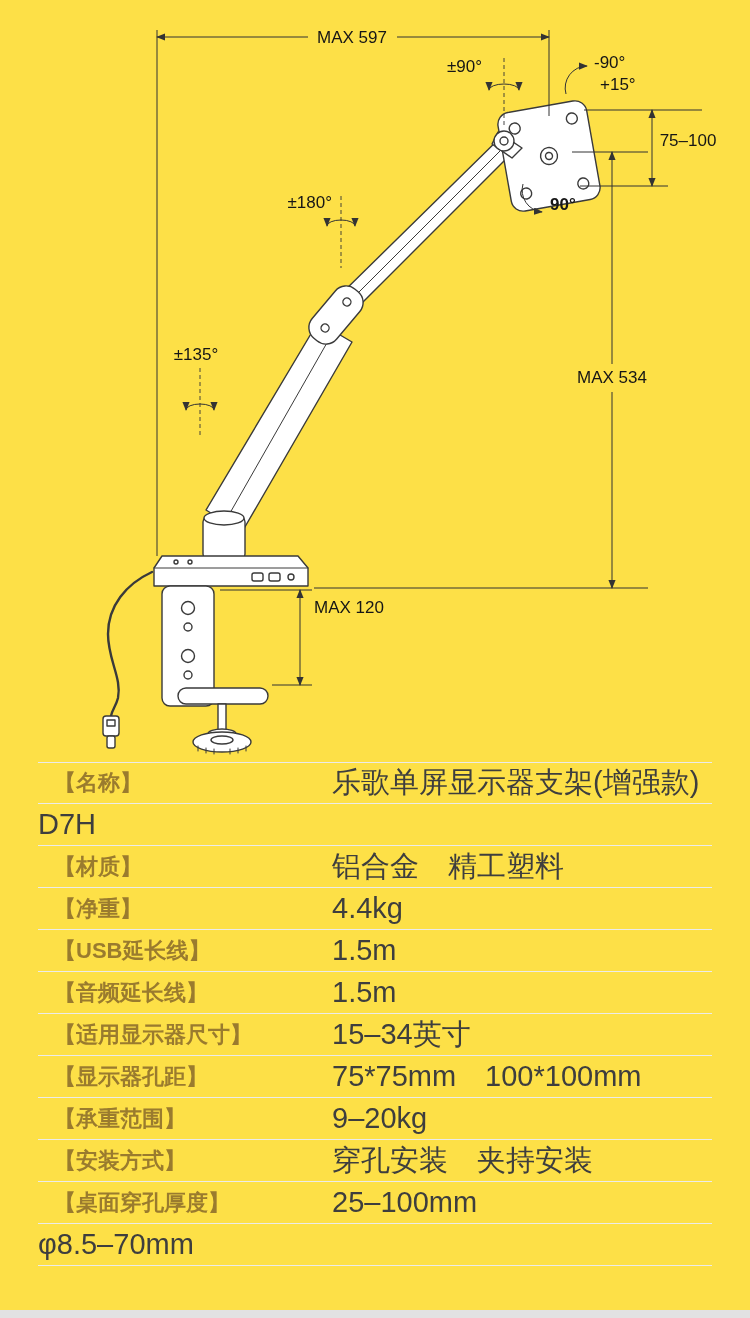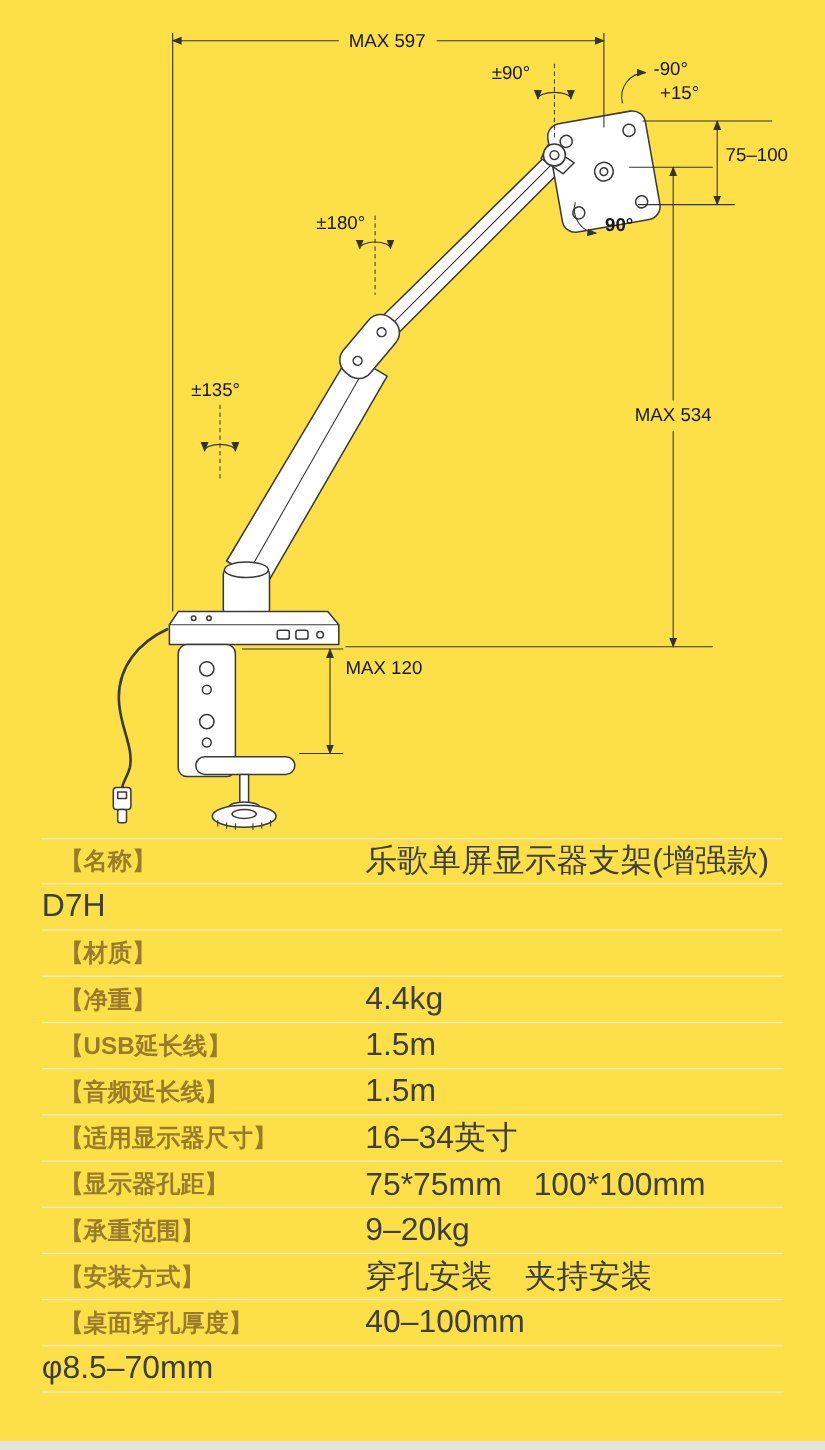--- a/index.html
+++ b/index.html
@@ -178,52 +178,53 @@
   <div class="spec">
     <div class="spec-row">
       <span class="spec-label">【名称】</span>
       <span class="spec-value">乐歌单屏显示器支架(增强款)</span>
     </div>
     <div class="spec-row">
       <span class="spec-value">D7H</span>
     </div>
     <div class="spec-row">
       <span class="spec-label">【材质】</span>
+      <span class="spec-value">铝合金　精工塑料</span>
     </div>
     <div class="spec-row">
       <span class="spec-label">【净重】</span>
       <span class="spec-value">4.4kg</span>
     </div>
     <div class="spec-row">
       <span class="spec-label">【USB延长线】</span>
       <span class="spec-value">1.5m</span>
     </div>
     <div class="spec-row">
       <span class="spec-label">【音频延长线】</span>
       <span class="spec-value">1.5m</span>
     </div>
     <div class="spec-row">
       <span class="spec-label">【适用显示器尺寸】</span>
-      <span class="spec-value">16–34英寸</span>
+      <span class="spec-value">15–34英寸</span>
     </div>
     <div class="spec-row">
       <span class="spec-label">【显示器孔距】</span>
       <span class="spec-value">75*75mm　100*100mm</span>
     </div>
     <div class="spec-row">
       <span class="spec-label">【承重范围】</span>
       <span class="spec-value">9–20kg</span>
     </div>
     <div class="spec-row">
       <span class="spec-label">【安装方式】</span>
       <span class="spec-value">穿孔安装　夹持安装</span>
     </div>
     <div class="spec-row">
       <span class="spec-label">【桌面穿孔厚度】</span>
-      <span class="spec-value">40–100mm</span>
+      <span class="spec-value">25–100mm</span>
     </div>
     <div class="spec-row">
       <span class="spec-value">φ8.5–70mm</span>
     </div>
   </div>
 
   <div class="footer-bar"></div>
 </div>
 
 </body></html>

